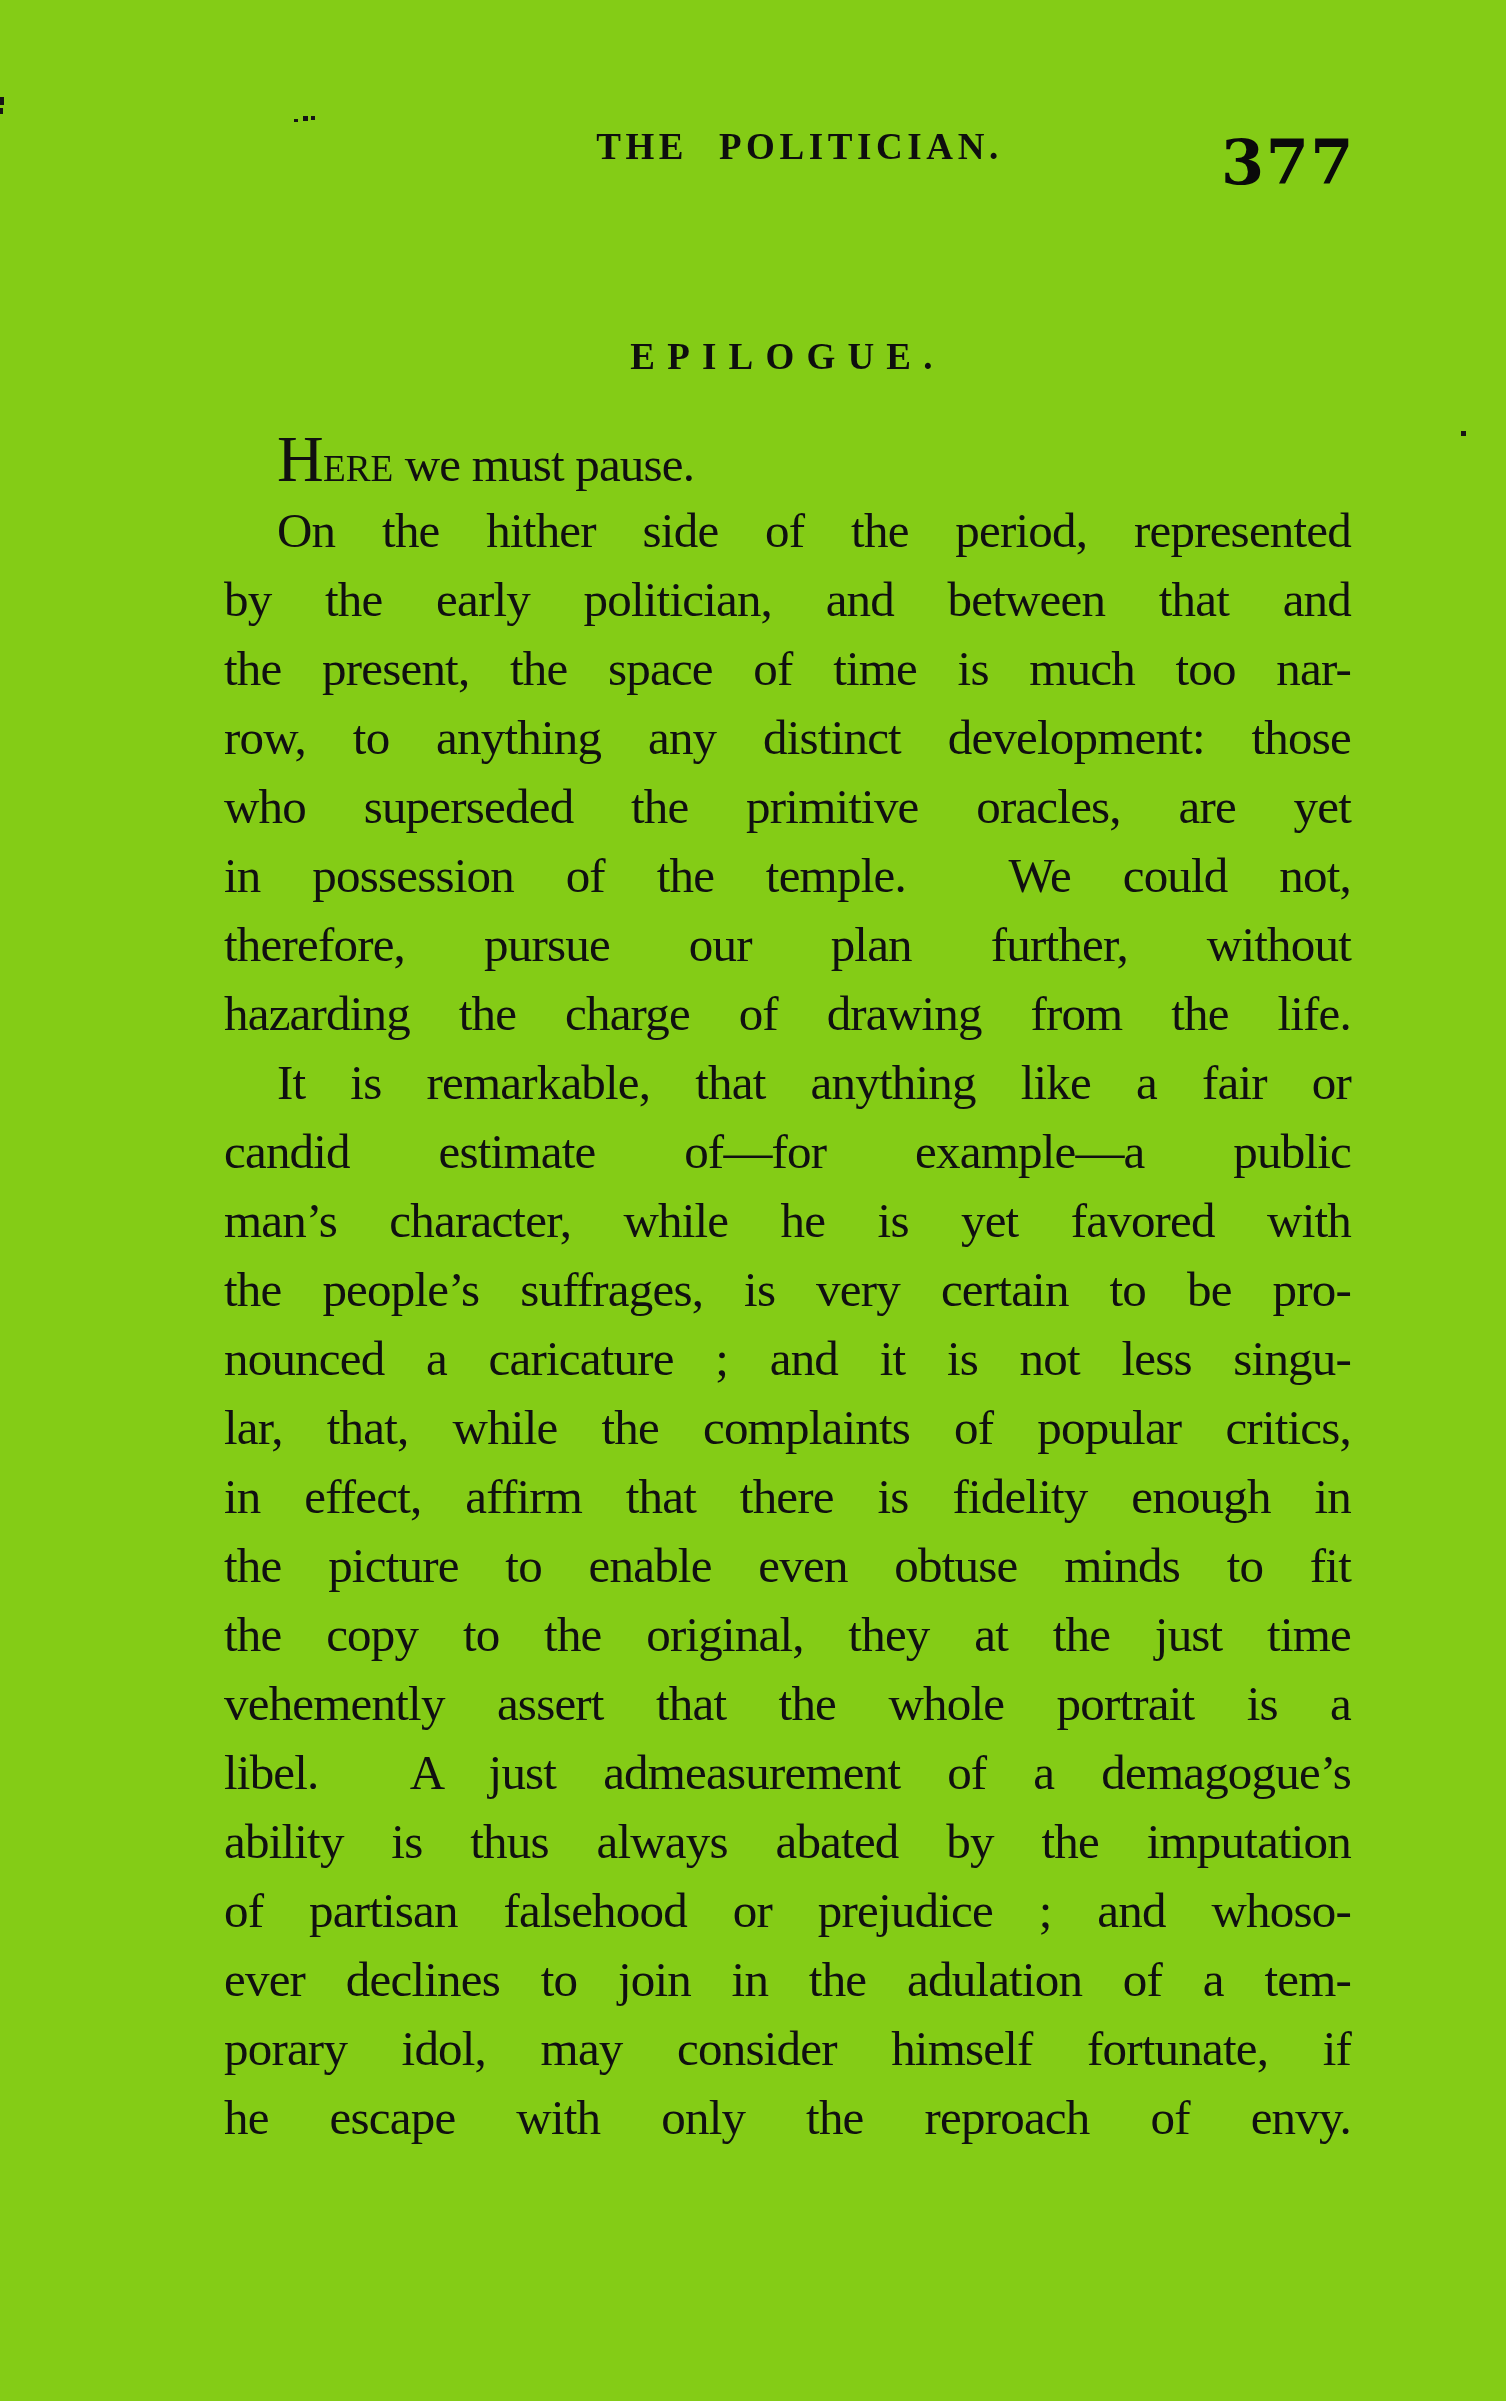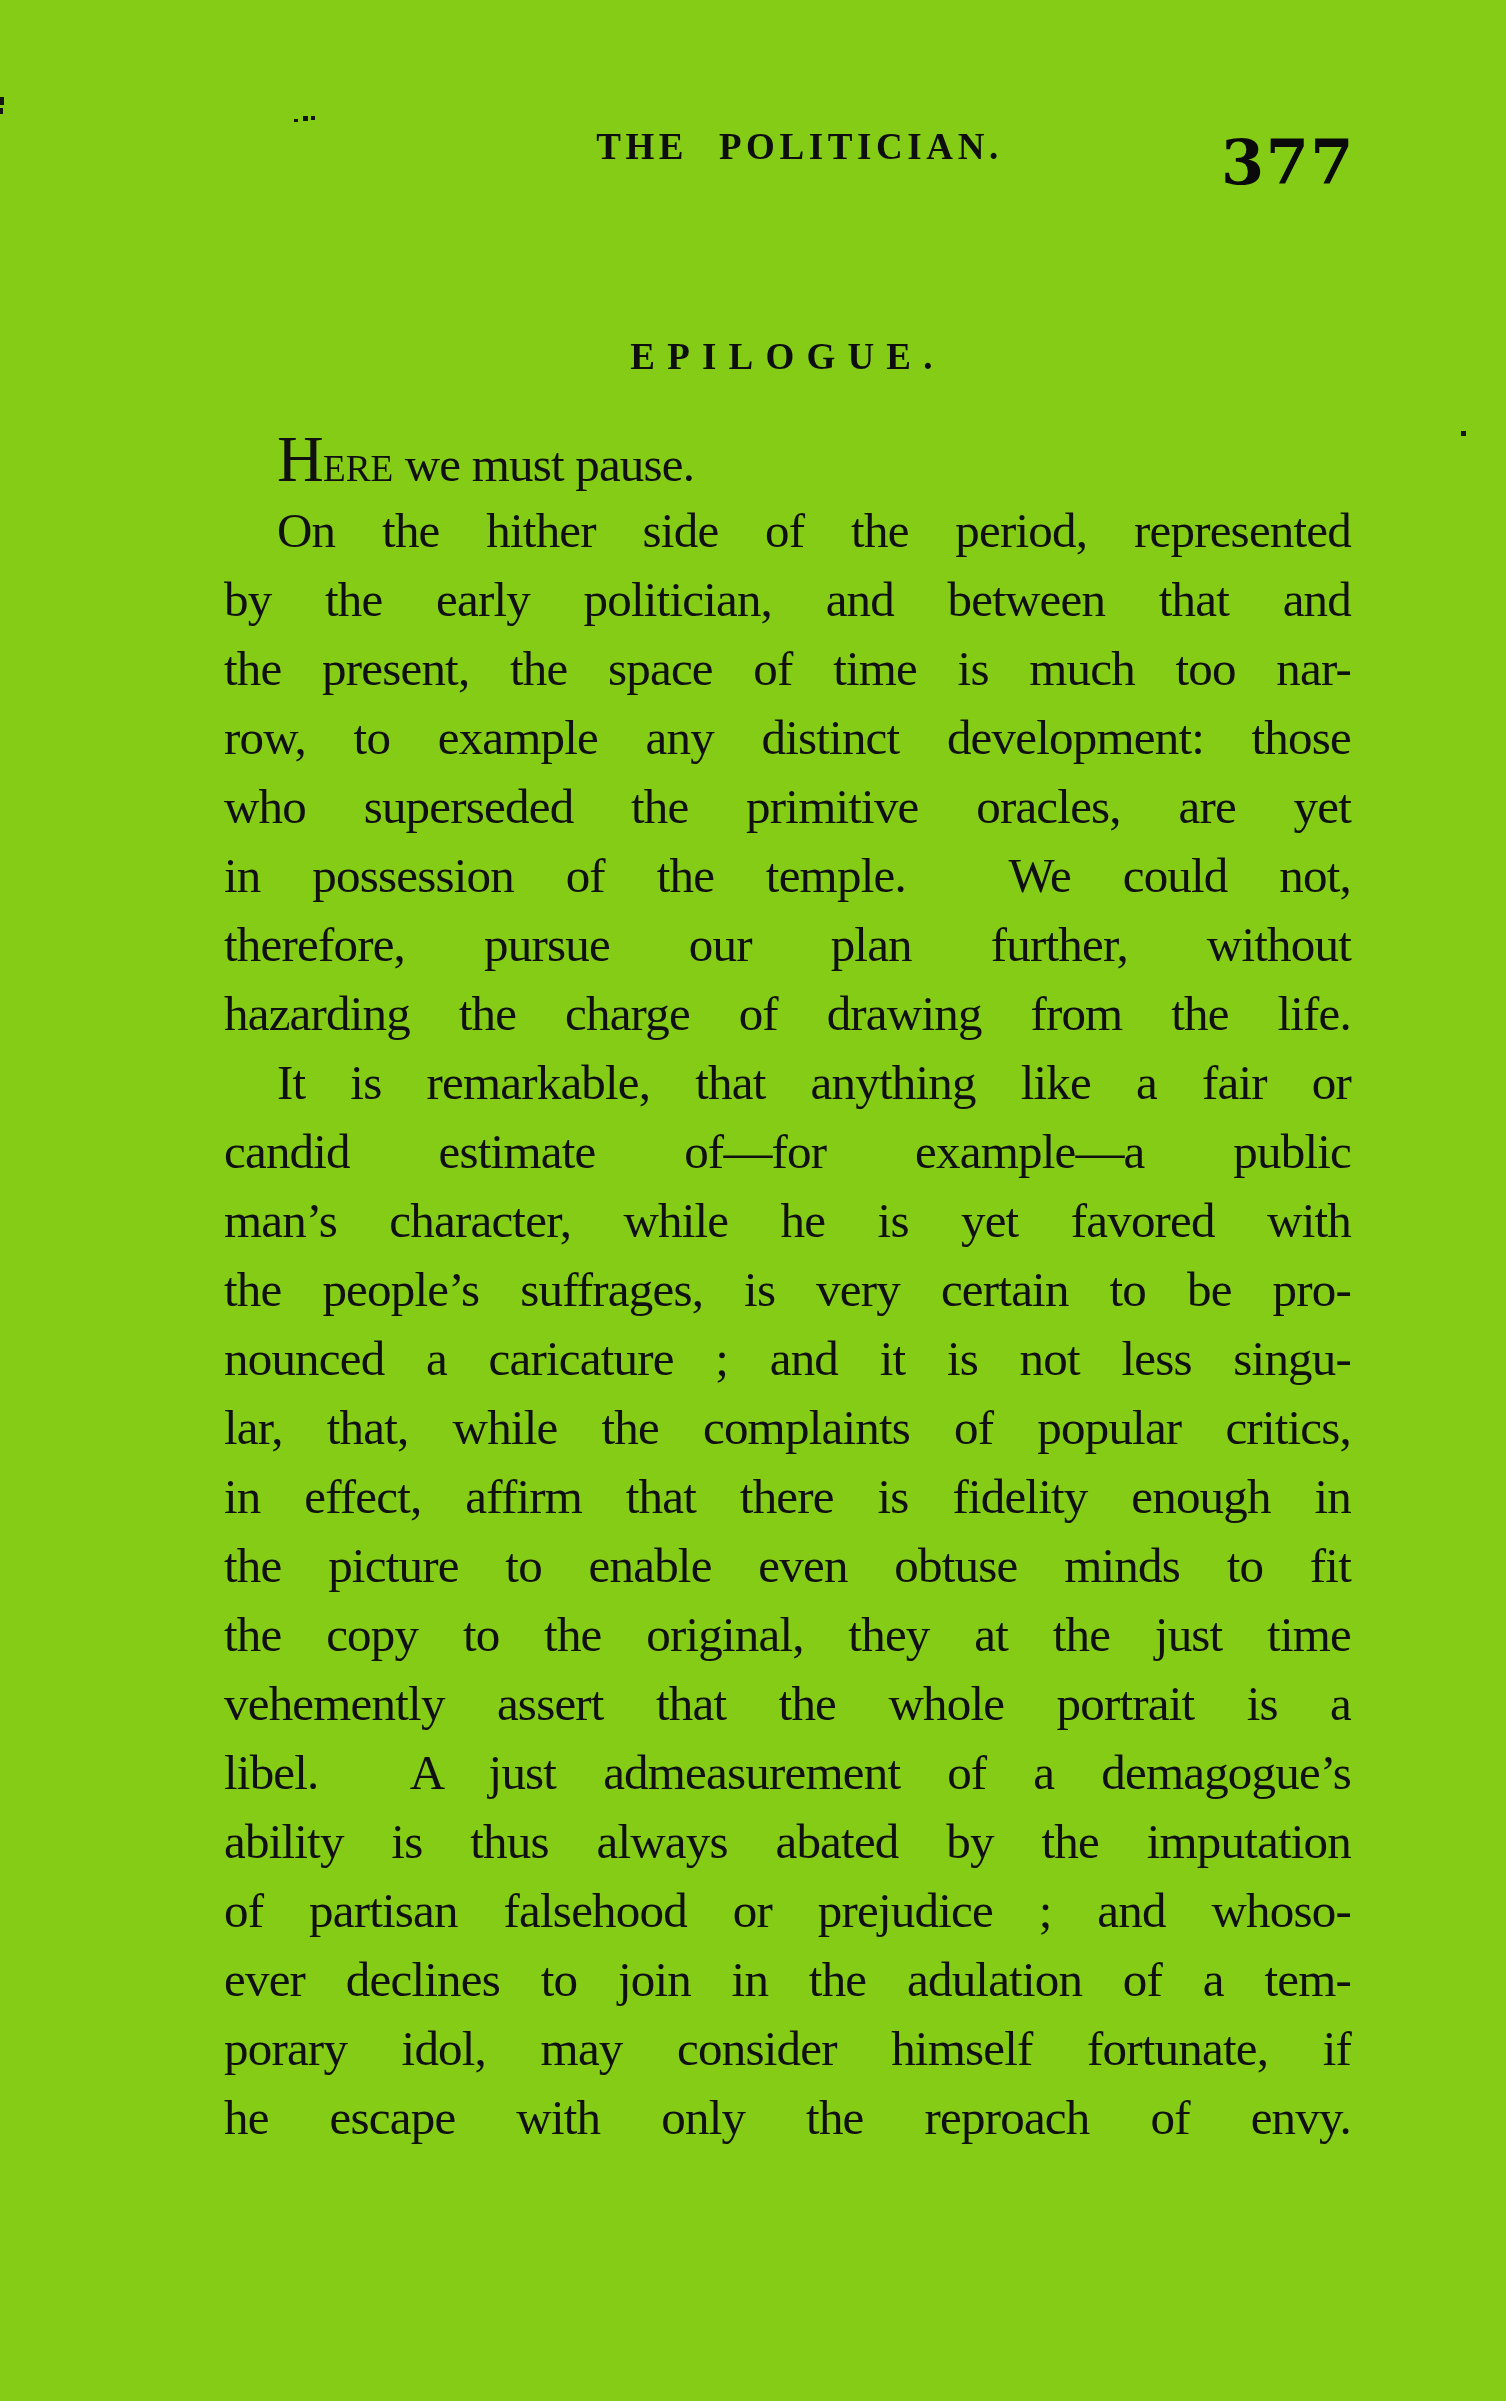--- a/index.html
+++ b/index.html
@@ -80,21 +80,21 @@
 
   <div class="page-number">377</div>
 
   <div class="section-heading">EPILOGUE.</div>
 
   <div class="body-text" id="body-text">
       <div class="line indent short"><span class="lead-cap">H</span><span class="small-caps">ERE</span> we must pause.</div>
       <div class="line indent justified">On the hither side of the period, represented</div>
       <div class="line justified">by the early politician, and between that and</div>
       <div class="line justified">the present, the space of time is much too nar-</div>
-      <div class="line justified">row, to example any distinct development: those</div>
+      <div class="line justified">row, to anything any distinct development: those</div>
       <div class="line justified">who superseded the primitive oracles, are yet</div>
       <div class="line justified">in possession of the temple.&nbsp; We could not,</div>
       <div class="line justified">therefore, pursue our plan further, without</div>
       <div class="line justified">hazarding the charge of drawing from the life.</div>
       <div class="line indent justified">It is remarkable, that anything like a fair or</div>
       <div class="line justified">candid estimate of—for example—a public</div>
       <div class="line justified">man’s character, while he is yet favored with</div>
       <div class="line justified">the people’s suffrages, is very certain to be pro-</div>
       <div class="line justified">nounced a caricature ; and it is not less singu-</div>
       <div class="line justified">lar, that, while the complaints of popular critics,</div>

